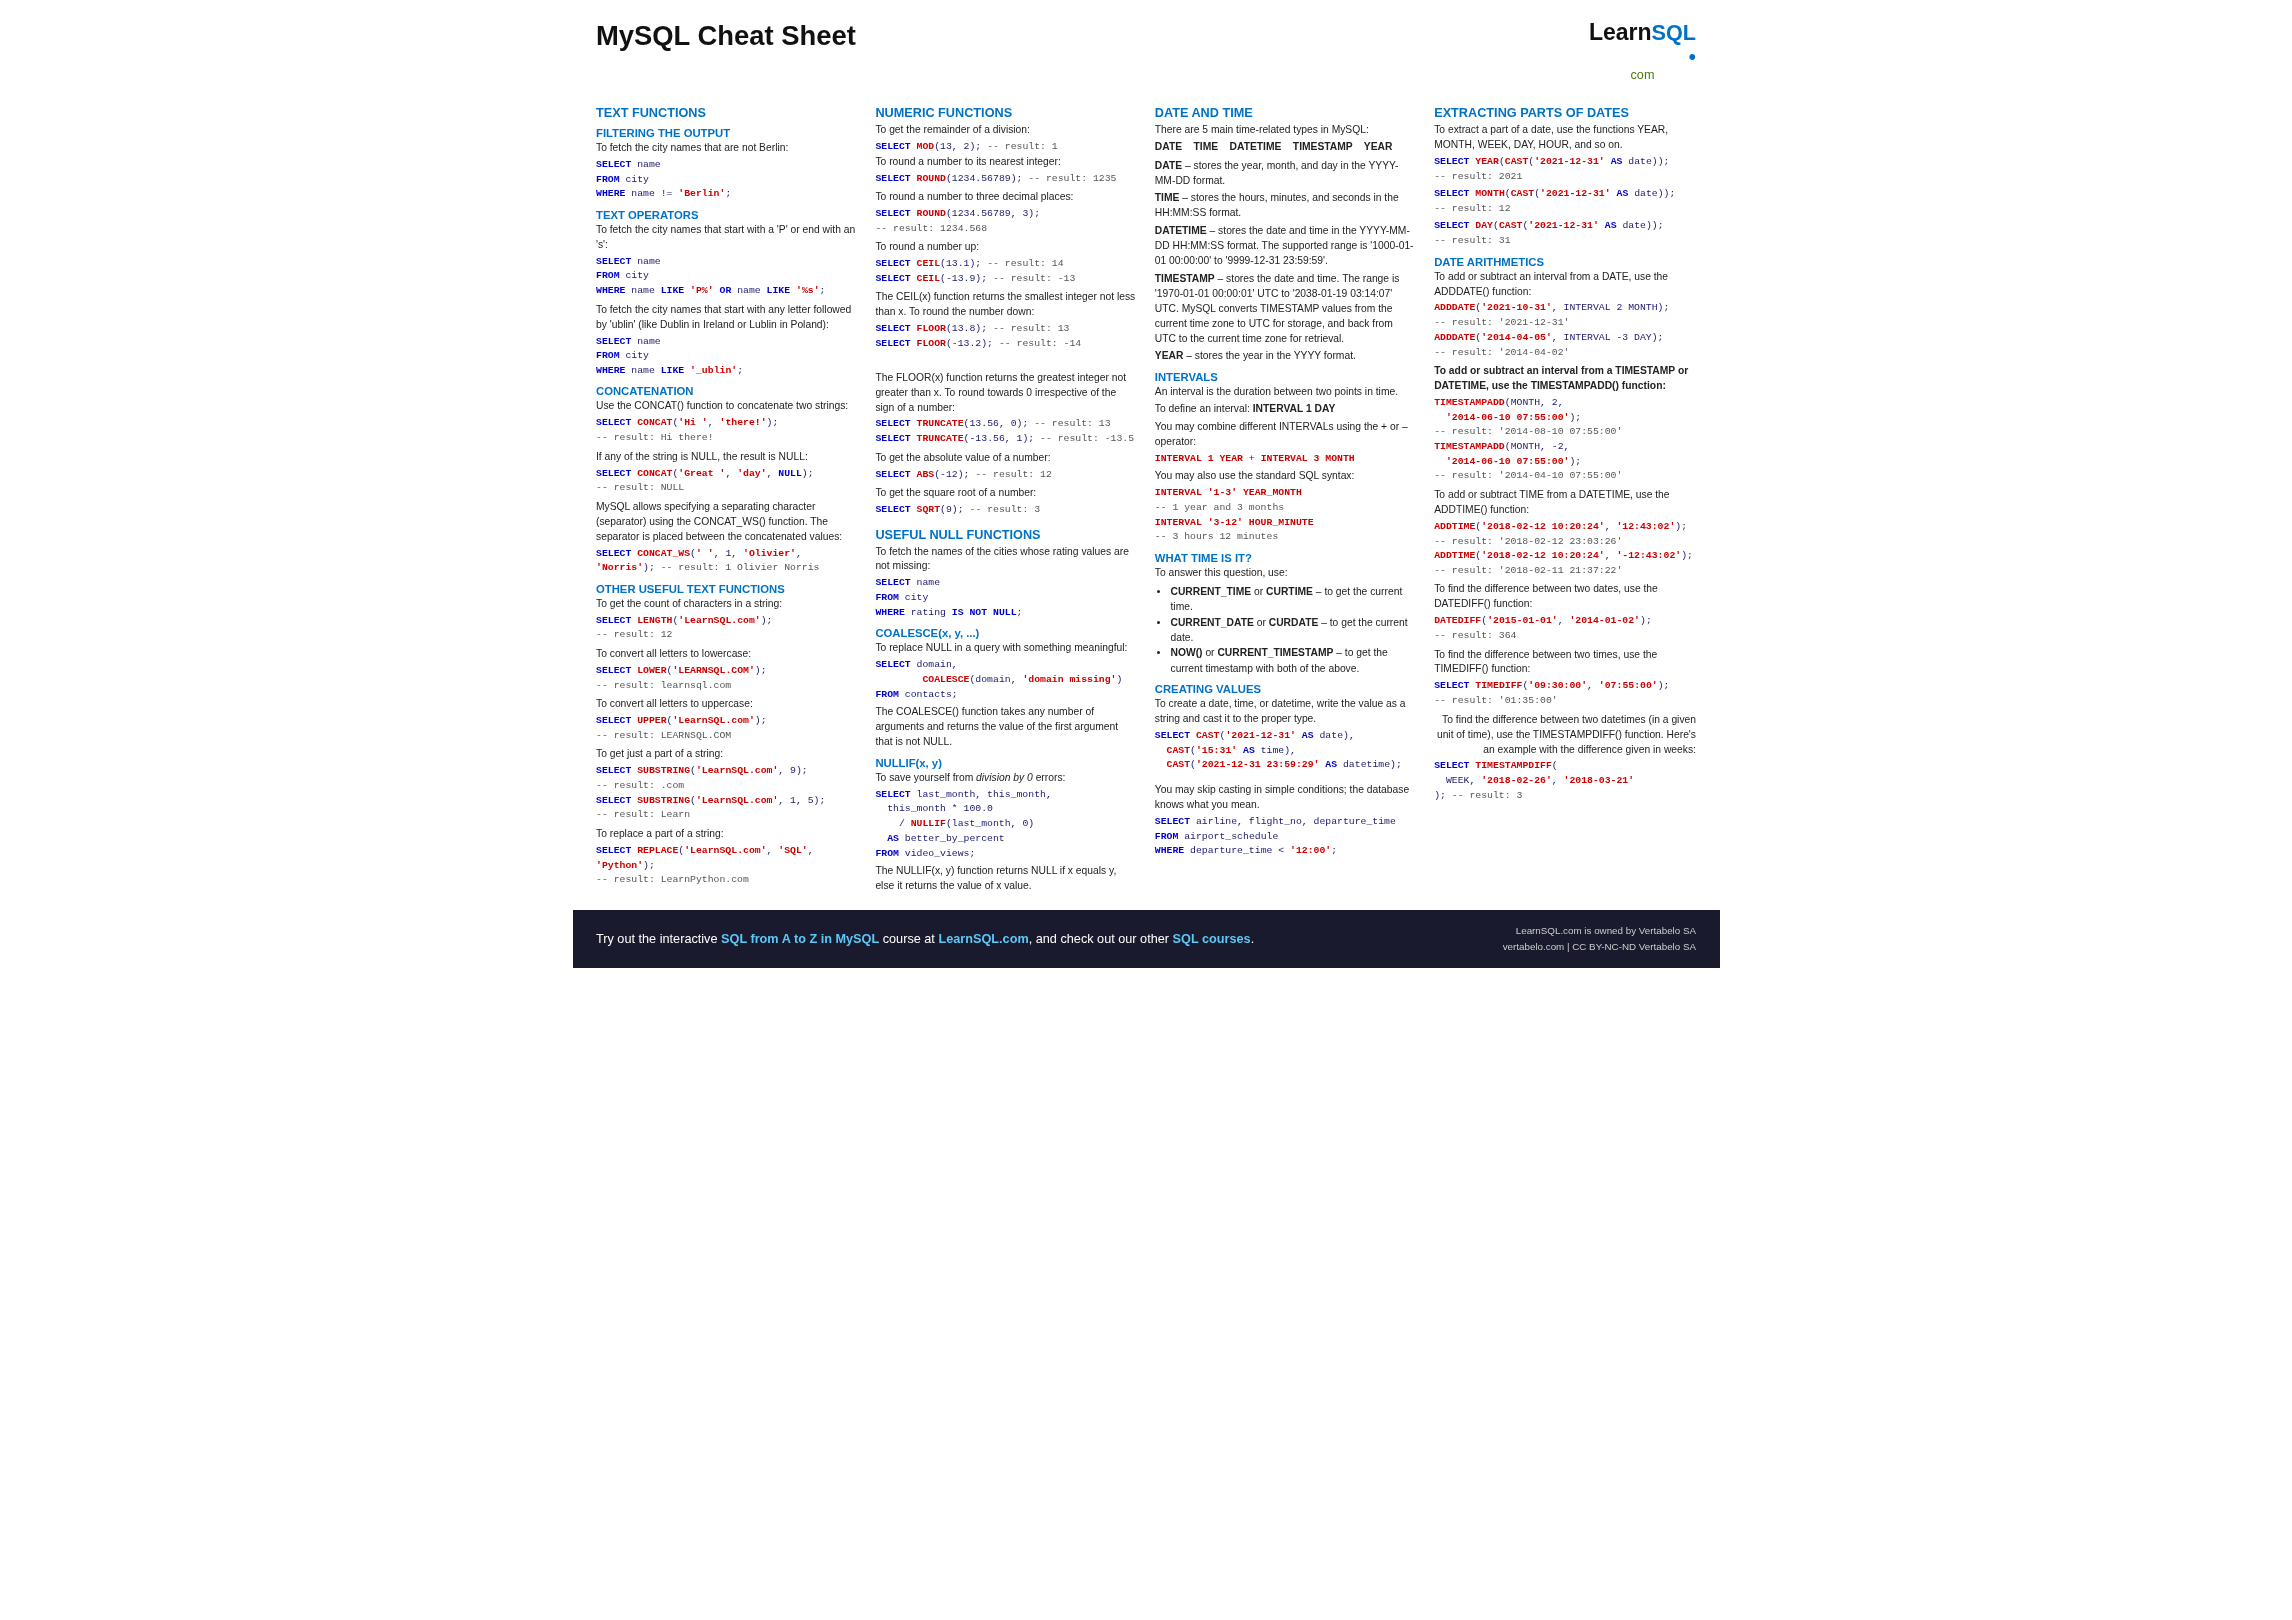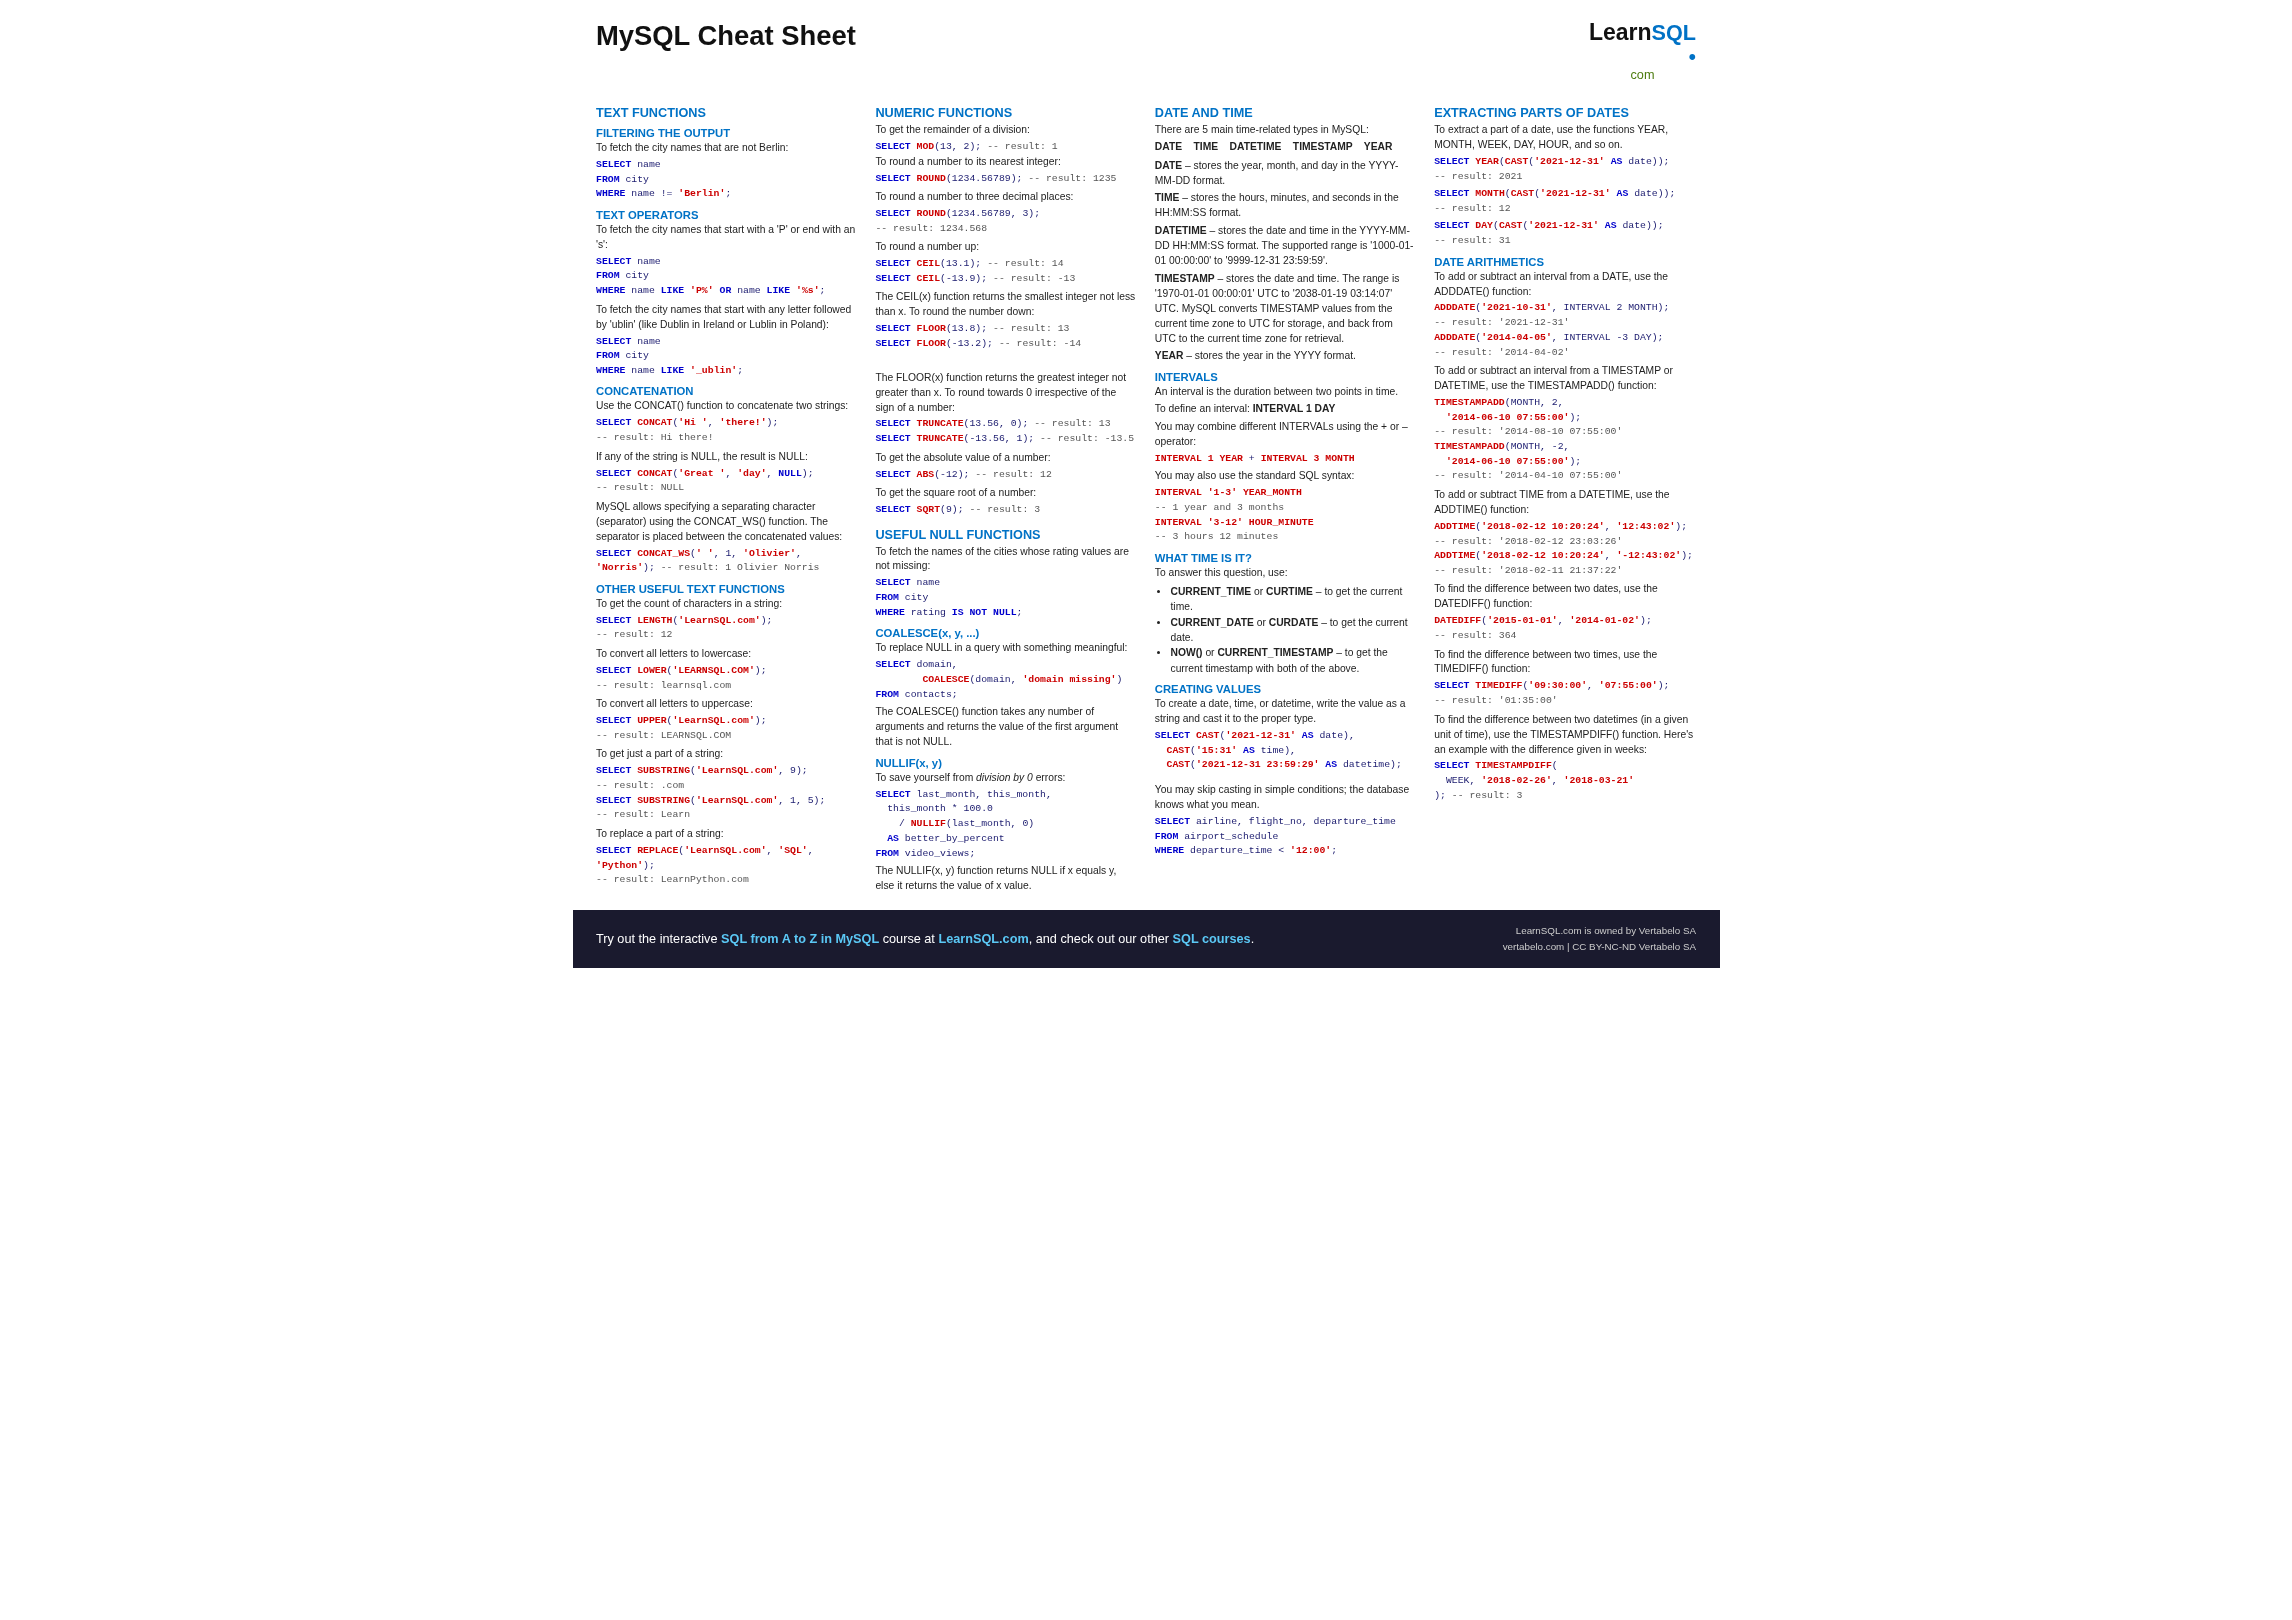--- a/index.html
+++ b/index.html
@@ -346,21 +346,21 @@
       </code>
 
       <div class="subsection-title">DATE ARITHMETICS</div>
       <p>To add or subtract an interval from a DATE, use the ADDDATE() function:</p>
       <code class="code-block">
         <span class="highlight">ADDDATE</span>(<span class="highlight">'2021-10-31'</span>, INTERVAL 2 MONTH);<br>
         <span class="comment">-- result: '2021-12-31'</span><br>
         <span class="highlight">ADDDATE</span>(<span class="highlight">'2014-04-05'</span>, INTERVAL -3 DAY);<br>
         <span class="comment">-- result: '2014-04-02'</span>
       </code>
-      <p style="margin-top:3.9px;">To add or subtract an interval from a TIMESTAMP or DATETIME, use the TIMESTAMPADD() function:</p>
+      <p style="margin-top:3.9px;font-weight:bold;">To add or subtract an interval from a TIMESTAMP or DATETIME, use the TIMESTAMPADD() function:</p>
       <code class="code-block">
         <span class="highlight">TIMESTAMPADD</span>(MONTH, 2,<br>
         &nbsp;&nbsp;<span class="highlight">'2014-06-10 07:55:00'</span>);<br>
         <span class="comment">-- result: '2014-08-10 07:55:00'</span><br>
         <span class="highlight">TIMESTAMPADD</span>(MONTH, -2,<br>
         &nbsp;&nbsp;<span class="highlight">'2014-06-10 07:55:00'</span>);<br>
         <span class="comment">-- result: '2014-04-10 07:55:00'</span>
       </code>
       <p style="margin-top:3.9px;">To add or subtract TIME from a DATETIME, use the ADDTIME() function:</p>
       <code class="code-block">
@@ -372,21 +372,21 @@
       <p style="margin-top:3.9px;">To find the difference between two dates, use the DATEDIFF() function:</p>
       <code class="code-block">
         <span class="highlight">DATEDIFF</span>(<span class="highlight">'2015-01-01'</span>, <span class="highlight">'2014-01-02'</span>);<br>
         <span class="comment">-- result: 364</span>
       </code>
       <p style="margin-top:3.9px;">To find the difference between two times, use the TIMEDIFF() function:</p>
       <code class="code-block">
         <span class="kw">SELECT</span> <span class="highlight">TIMEDIFF</span>(<span class="highlight">'09:30:00'</span>, <span class="highlight">'07:55:00'</span>);<br>
         <span class="comment">-- result: '01:35:00'</span>
       </code>
-      <p style="margin-top:3.9px;">To find the difference between two datetimes (in a given unit of time), use the TIMESTAMPDIFF() function. Here's an example with the difference given in weeks:</p>
+      <p style="margin-top:3.9px;text-align:right;">To find the difference between two datetimes (in a given unit of time), use the TIMESTAMPDIFF() function. Here's an example with the difference given in weeks:</p>
       <code class="code-block">
         <span class="kw">SELECT</span> <span class="highlight">TIMESTAMPDIFF</span>(<br>
         &nbsp;&nbsp;WEEK, <span class="highlight">'2018-02-26'</span>, <span class="highlight">'2018-03-21'</span><br>
         ); <span class="comment">-- result: 3</span>
       </code>
     </div>
 
   </div>
 </div>
 

